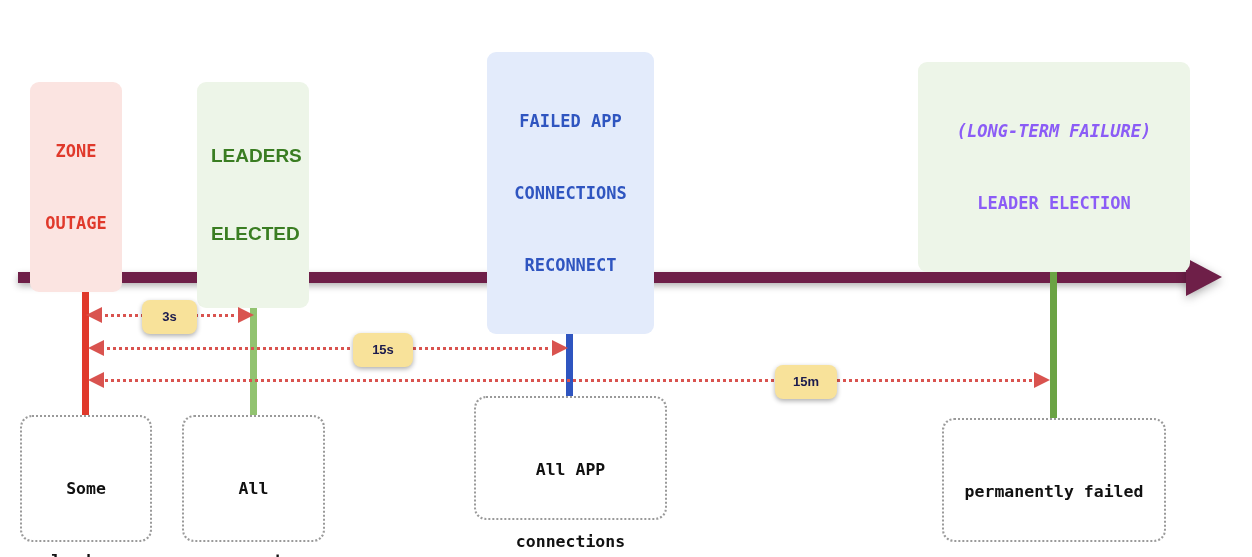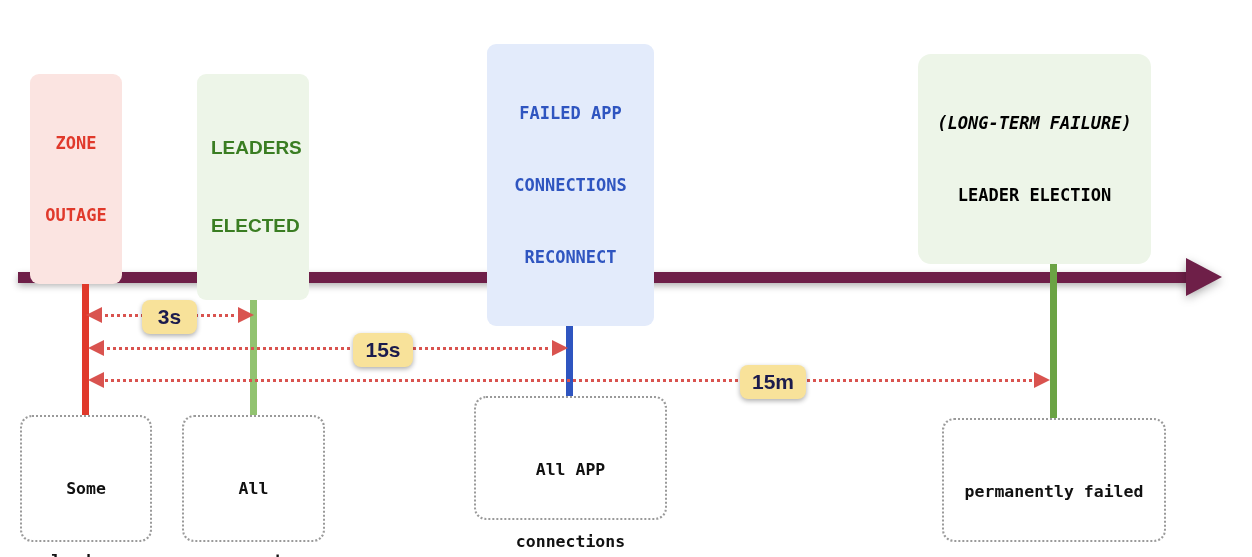--- a/index.html
+++ b/index.html
@@ -49,20 +49,21 @@
 
   
   .event-label {
     position: absolute;
     box-sizing: border-box;
     border-radius: 9px;
     text-align: center;
     line-height: 24px;
     padding: 9px 14px;
     white-space: pre;
+    margin-top: 8px;
   }
   .event-label .lbl-line { display: block; }
   .event-label .lbl-italic { font-style: italic; }
 
   .lbl-mono { font-family: "DejaVu Sans Mono", monospace; font-weight: bold; font-size: 17px; }
   .lbl-sans { font-family: "Liberation Sans", sans-serif; font-weight: bold; font-size: 19px; }
 
   
   .dur-row { position: absolute; height: 20px; }
   .dur-line {
@@ -83,21 +84,21 @@
   .arrow-head.right { border-left: 16px solid #D9534F; }
 
   .dur-badge {
     position: absolute;
     box-sizing: border-box;
     background: #F8E29A;
     border-radius: 8px;
     color: #1B1B4D;
     font-family: "Liberation Sans", sans-serif;
     font-weight: bold;
-    font-size: 21px;
+    font-size: 13px;
     line-height: 28px;
     text-align: center;
     padding: 3px 12px;
     box-shadow: 0 2px 5px rgba(0,0,0,0.32);
   }
 
   
   .state-box {
     position: absolute;
     box-sizing: border-box;
@@ -136,21 +137,21 @@
   </div>
 
   <div class="event-line" style="left:566px; top:127px; height:293px; background:#2F55C0;"></div>
   <div class="event-label lbl-mono" style="left:487px; top:44px; width:167px; background:#E3EBFB; color:#2F55C0;">
     <span class="lbl-line">FAILED APP</span>
     <span class="lbl-line">CONNECTIONS</span>
     <span class="lbl-line">RECONNECT</span>
   </div>
 
   <div class="event-line" style="left:1050px; top:127px; height:293px; background:#6BA344;"></div>
-  <div class="event-label lbl-mono" style="left:918px; top:54px; width:233px; background:#EDF5E8; color:#000000;border-radius:13px;">
+  <div class="event-label lbl-mono" style="left:918px; top:54px; width:272px; background:#EDF5E8; color:#8b5cf6;">
     <span class="lbl-line lbl-italic">(LONG-TERM FAILURE)</span>
     <span class="lbl-line">LEADER ELECTION</span>
   </div>
 
   <div class="dur-row" style="left:86px; top:305px; width:168px;">
     <div class="arrow-head left" style="left:0;"></div>
     <div class="dur-line" style="left:12px; width:144px;"></div>
     <div class="arrow-head right" style="left:152px;"></div>
   </div>
   <div class="dur-badge" style="left:142px; top:300px; min-width:55px;">3s</div>
@@ -160,21 +161,21 @@
     <div class="dur-line" style="left:12px; width:456px;"></div>
     <div class="arrow-head right" style="left:464px;"></div>
   </div>
   <div class="dur-badge" style="left:353px; top:333px; min-width:60px;">15s</div>
 
   <div class="dur-row" style="left:88px; top:370px; width:962px;">
     <div class="arrow-head left" style="left:0;"></div>
     <div class="dur-line" style="left:12px; width:938px;"></div>
     <div class="arrow-head right" style="left:946px;"></div>
   </div>
-  <div class="dur-badge" style="left:740px; top:365px; min-width:62px;text-align:right;">15m</div>
+  <div class="dur-badge" style="left:775px; top:365px; min-width:62px;">15m</div>
 
   <div class="state-box" style="left:20px; top:415px; width:132px; height:127px;">
     <span class="st-line">Some</span>
     <span class="st-line">leaders</span>
     
     
   </div>
 
   <div class="state-box" style="left:182px; top:415px; width:143px; height:127px;">
     <span class="st-line">All</span>

